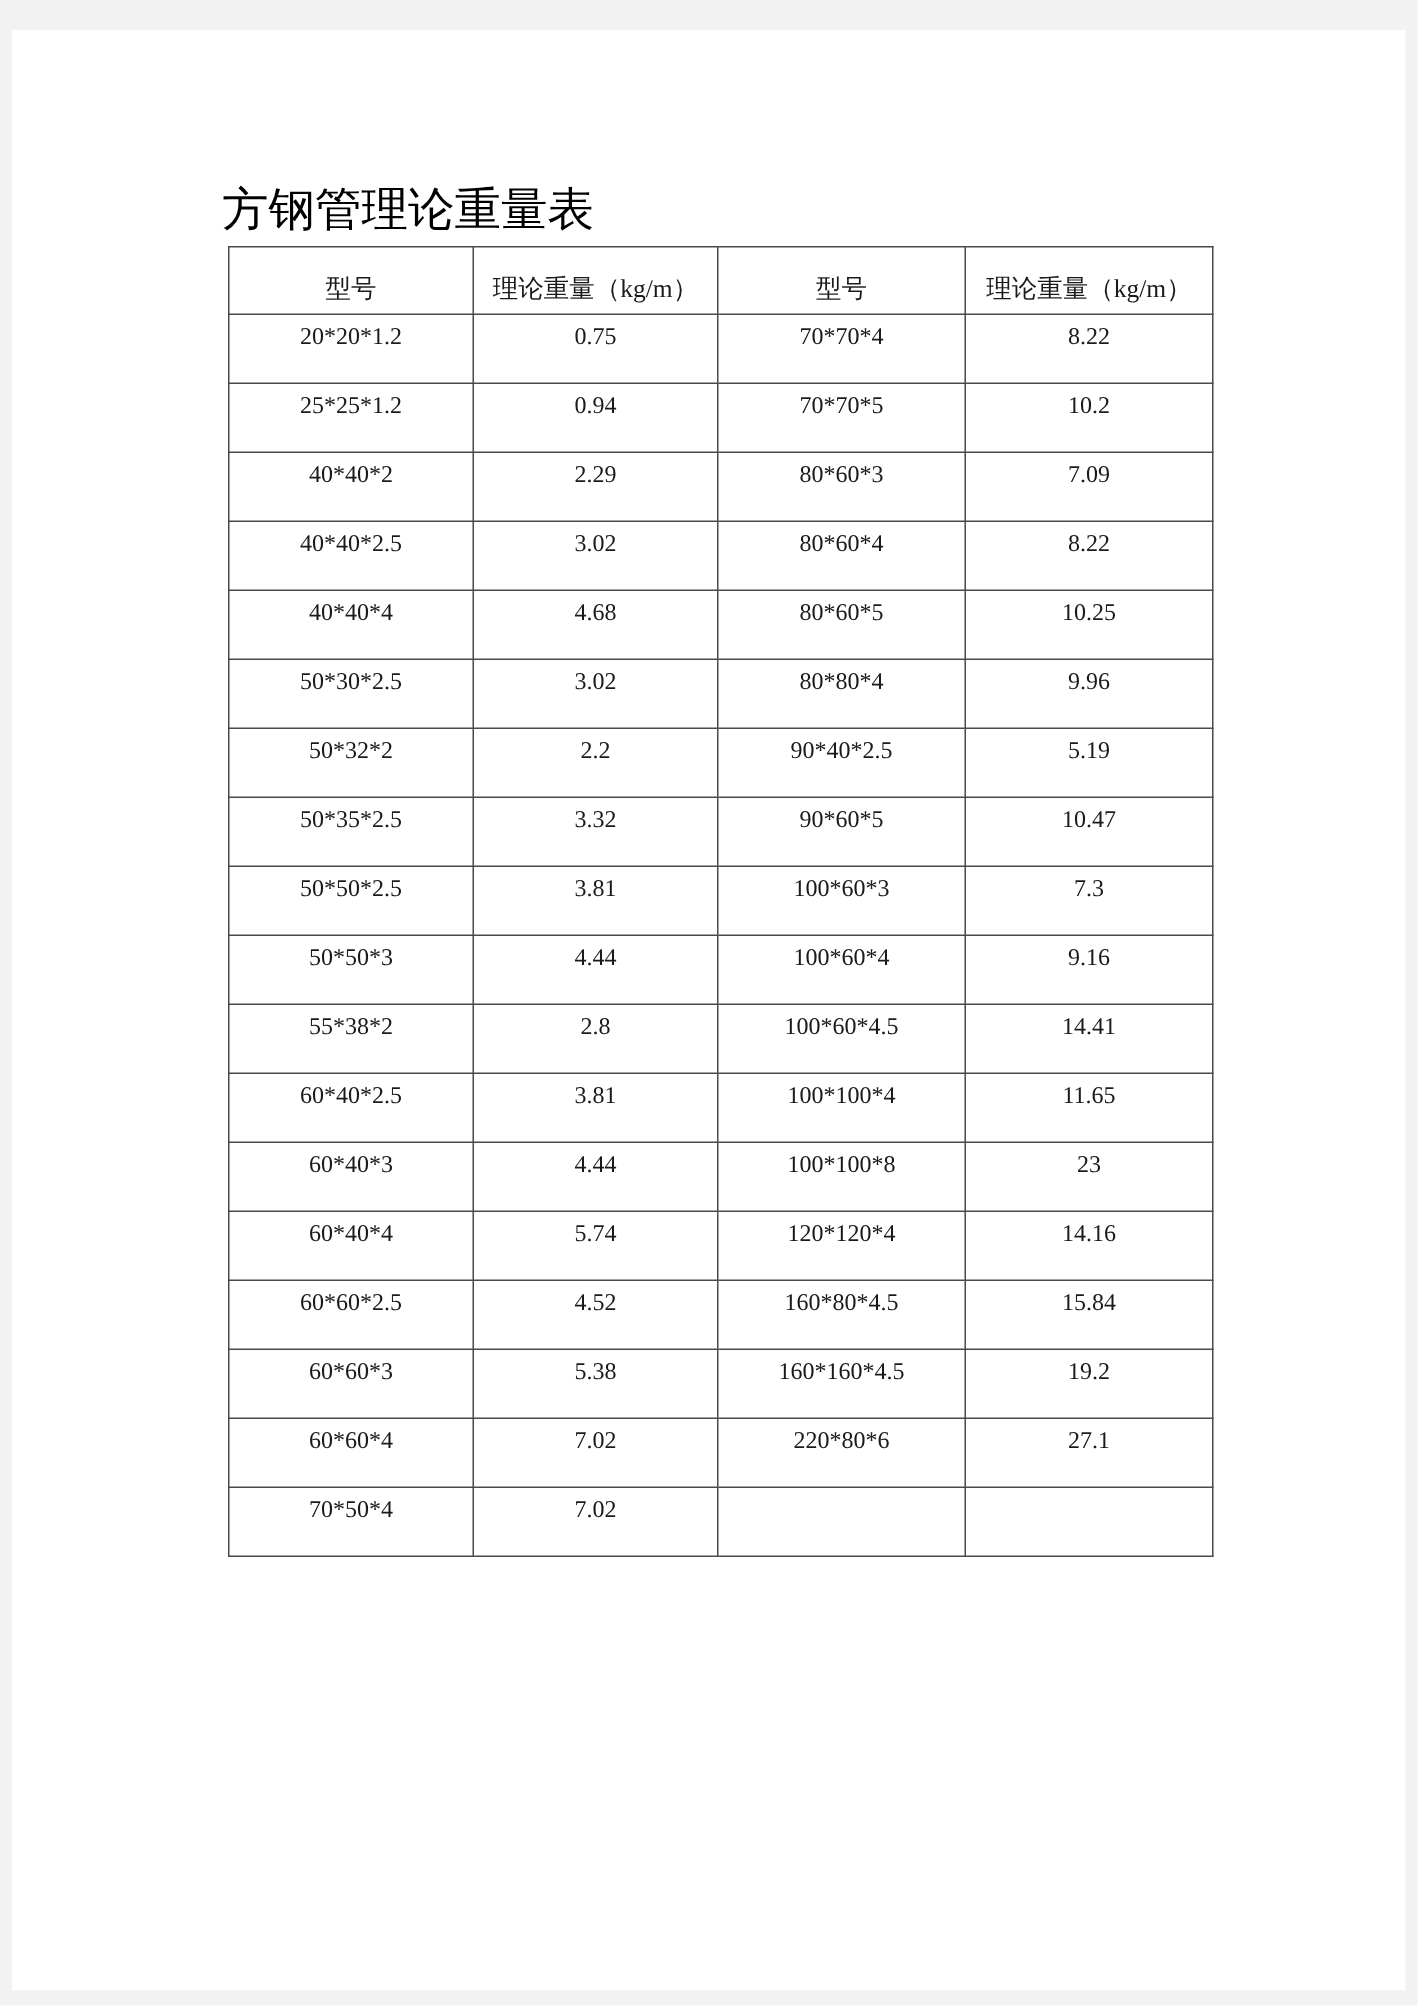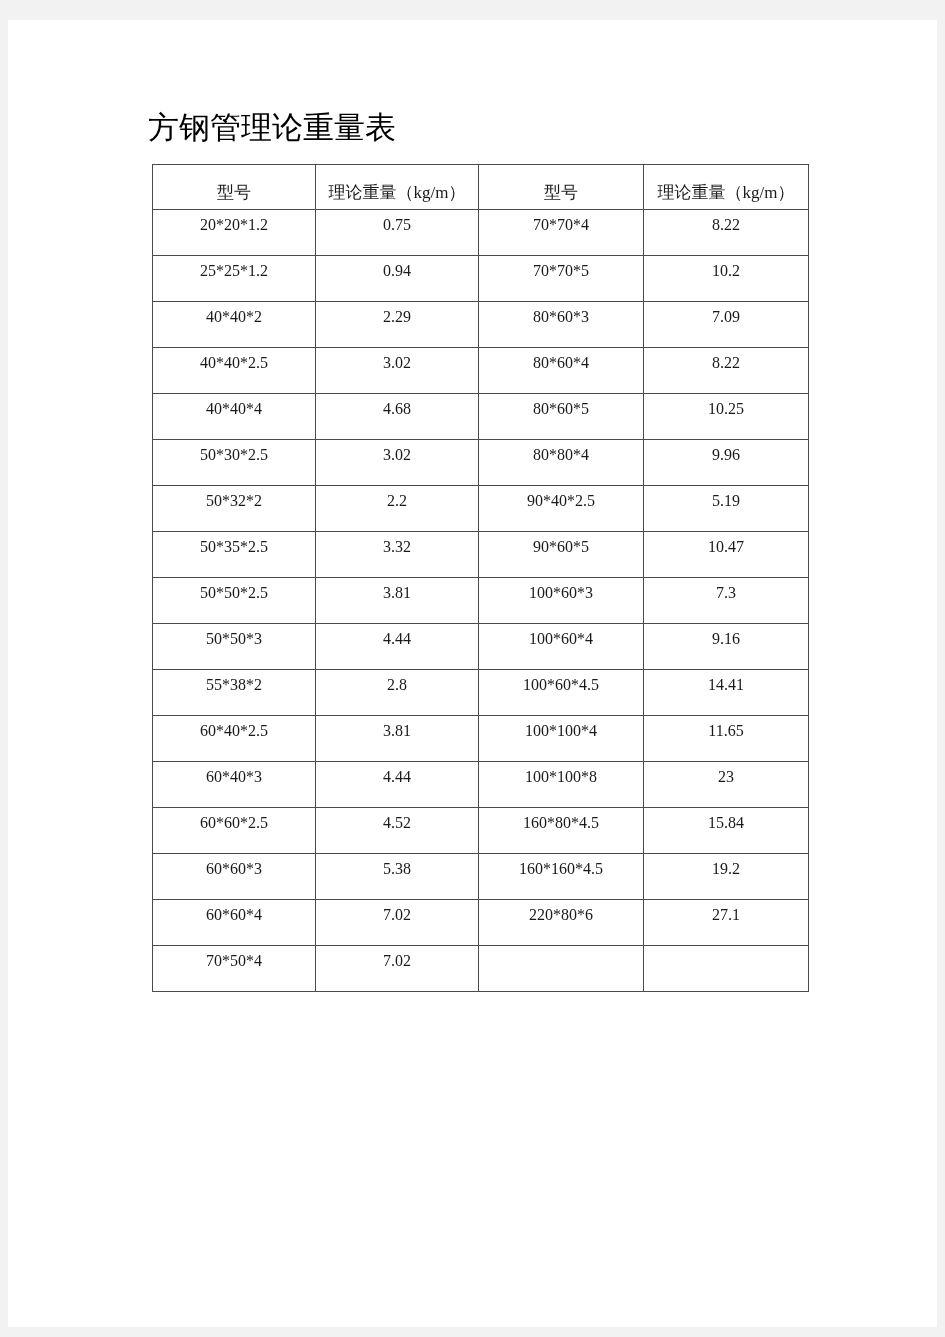--- a/index.html
+++ b/index.html
@@ -18,21 +18,21 @@
     left: 8px;
     top: 20px;
     width: 929px;
     height: 1307px;
     background: #ffffff;
     box-sizing: border-box;
   }
   #doc-title {
     position: absolute;
     left: 140px;
-    top: 88px;
+    top: 100px;
     font-size: 31px;
     line-height: 40px;
     color: #000000;
     white-space: nowrap;
     letter-spacing: 0px;
   }
   #weight-table {
     position: absolute;
     left: 144px;
     top: 144px;
@@ -166,20 +166,26 @@
           <td>100*100*4</td>
           <td>11.65</td>
         </tr>
         <tr>
           <td>60*40*3</td>
           <td>4.44</td>
           <td>100*100*8</td>
           <td>23</td>
         </tr>
         <tr>
+          <td>60*40*4</td>
+          <td>5.74</td>
+          <td>120*120*4</td>
+          <td>14.16</td>
+        </tr>
+        <tr>
           <td>60*60*2.5</td>
           <td>4.52</td>
           <td>160*80*4.5</td>
           <td>15.84</td>
         </tr>
         <tr>
           <td>60*60*3</td>
           <td>5.38</td>
           <td>160*160*4.5</td>
           <td>19.2</td>

